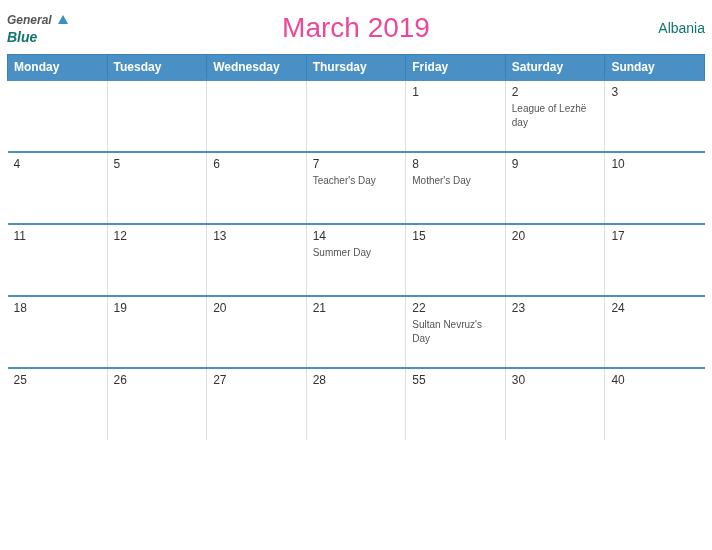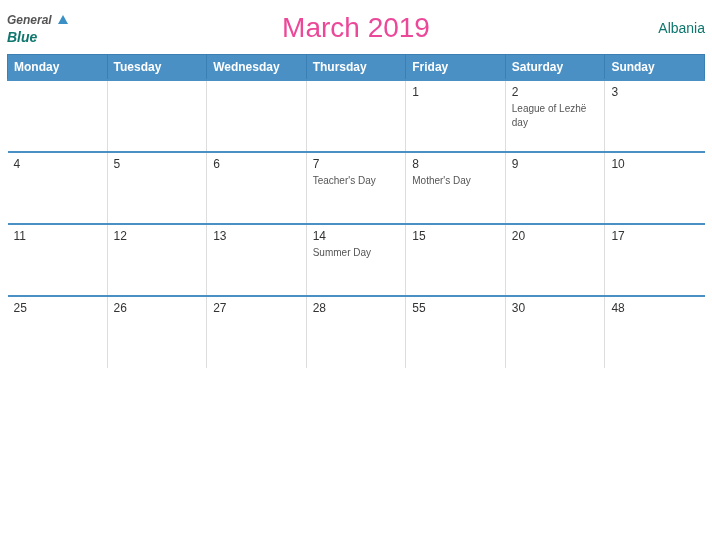--- a/index.html
+++ b/index.html
@@ -170,36 +170,57 @@
           </td>
           <td>
             <span class="day-number">20</span>
           </td>
           <td>
             <span class="day-number">17</span>
           </td>
         </tr>
         <tr>
           <td>
+            <span class="day-number">18</span>
+          </td>
+          <td>
+            <span class="day-number">19</span>
+          </td>
+          <td>
+            <span class="day-number">20</span>
+          </td>
+          <td>
+            <span class="day-number">21</span>
+          </td>
+          <td><span class="day-number">22</span><span class="event-text">Sultan Nevruz's Day</span></td>
+          <td>
+            <span class="day-number">23</span>
+          </td>
+          <td>
+            <span class="day-number">24</span>
+          </td>
+        </tr>
+        <tr>
+          <td>
             <span class="day-number">25</span>
           </td>
           <td>
             <span class="day-number">26</span>
           </td>
           <td>
             <span class="day-number">27</span>
           </td>
           <td>
             <span class="day-number">28</span>
           </td>
           <td>
             <span class="day-number">55</span>
           </td>
           <td>
             <span class="day-number">30</span>
           </td>
           <td>
-            <span class="day-number">48</span>
+            <span class="day-number">40</span>
           </td>
         </tr>
       </tbody>
   </table>
 </div>
 
 </body></html>

